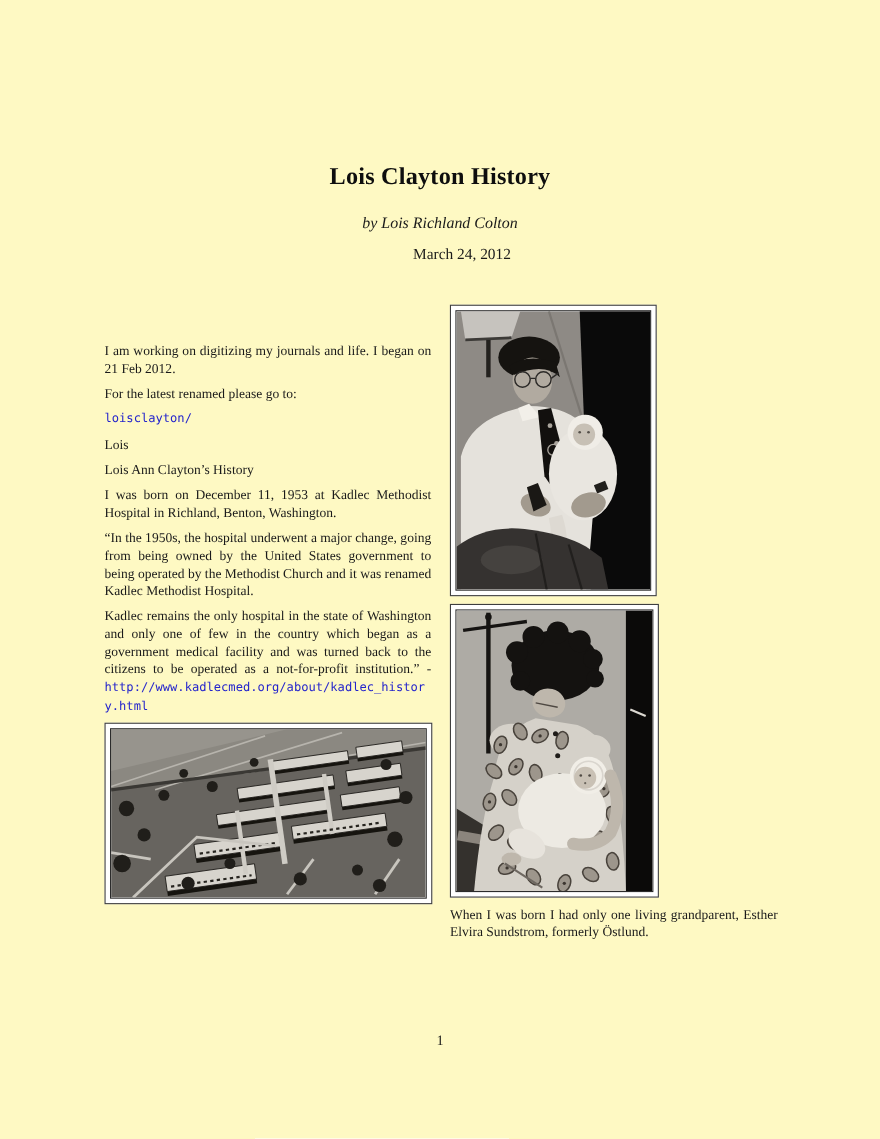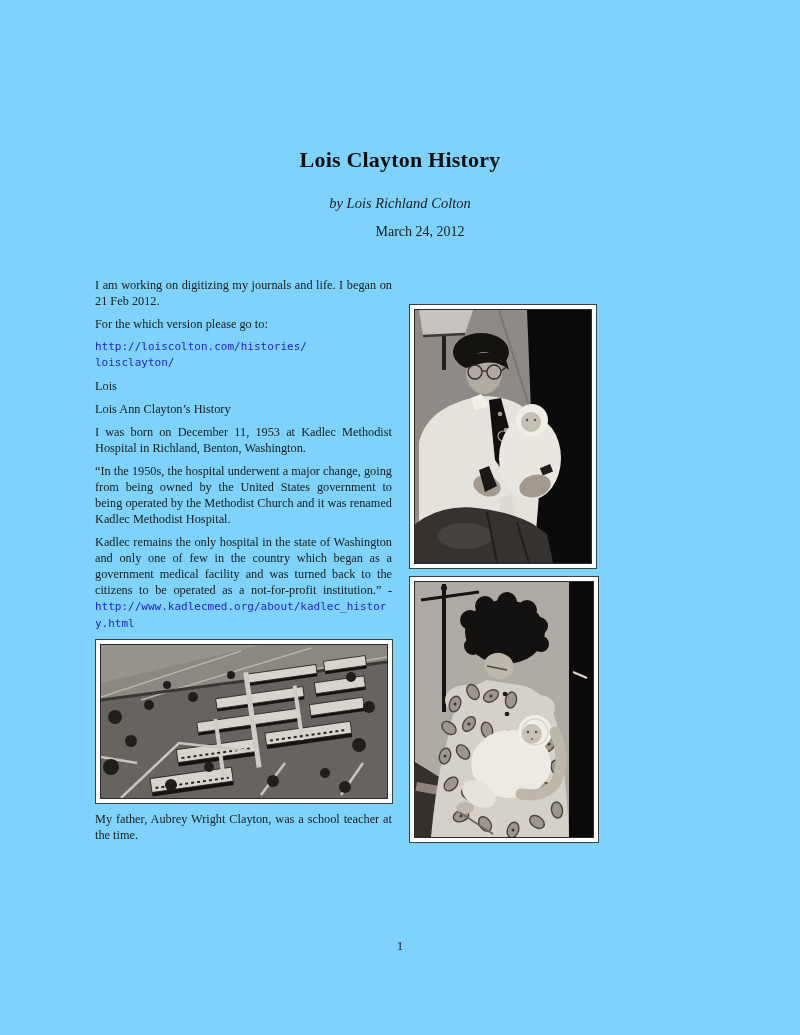--- a/index.html
+++ b/index.html
@@ -1,22 +1,22 @@
 <!DOCTYPE html>
 <html><head>
 <meta charset="utf-8">
 <style>
   html,body{margin:0;padding:0;background:#ffffff;}
-  .page{position:relative;width:800px;height:1035px;background:#7dd3fc;overflow:hidden;
+  .page{position:relative;width:800px;height:1035px;background:#fef9c3;overflow:hidden;
         font-family:"Liberation Serif","DejaVu Serif",serif;color:#1a1a1a;}
   .center-line{position:absolute;left:0;width:800px;text-align:center;}
   .title{top:147px;font-size:22px;font-weight:700;color:#0e0e0e;letter-spacing:.2px;}
   .byline{top:195px;font-size:14.5px;font-style:italic;}
   .dateline{top:224px;font-size:14px;padding-left:20px;}
-  .columns{position:absolute;left:95px;top:277px;width:612px;display:flex;gap:17px;align-items:flex-end;}
+  .columns{position:absolute;left:95px;top:277px;width:612px;display:flex;gap:17px;align-items:center;}
   .col-left{width:297px;}
   .col-right{width:298px;}
   .p{margin:0 0 7px 0;text-align:justify;font-size:12.3px;line-height:16px;}
   .linkblock{margin:7px 0 7px 0;}
   .link{color:#2424cc;font-family:"DejaVu Sans Mono","Liberation Mono",monospace;
         font-size:11px;text-decoration:none;overflow-wrap:anywhere;}
   .linkblock .link-line{line-height:16px;}
   .photo-frame{display:block;border:1px solid #3f3f3f;background:#fff;padding:4px;margin:0 0 7px 0;}
   .photo{display:block;border:1px solid #2b2b2b;line-height:0;}
   .photo svg{display:block;}
@@ -28,24 +28,23 @@
 <div class="page">
 
   <div class="center-line title">Lois Clayton History</div>
   <div class="center-line byline">by Lois Richland Colton</div>
   <div class="center-line dateline">March 24, 2012</div>
 
   <div class="columns">
 
     <div class="col-left">
       <p class="p">I am working on digitizing my journals and life. I began on 21 Feb 2012.</p>
-      <p class="p">For the which version please go to:</p>
+      <p class="p">For the latest renamed please go to:</p>
       <div class="linkblock">
         <a class="link" href="#">
-          <div class="link-line">http://loiscolton.com/histories/</div>
           <div class="link-line">loisclayton/</div>
         </a>
       </div>
       <p class="p">Lois</p>
       <p class="p">Lois Ann Clayton’s History</p>
       <p class="p">I was born on December 11, 1953 at Kadlec Methodist Hospital in Richland, Benton, Washington.</p>
       <p class="p">“In the 1950s, the hospital underwent a major change, going from being owned by the United States government to being operated by the Methodist Church and it was renamed Kadlec Methodist Hospital.</p>
       <p class="p"><span>Kadlec remains the only hospital in the state of Washington and only one of few in the country which began as a government medical facility and was turned back to the citizens to be operated as a not-for-profit institution.” - </span><a class="link" href="#">http://www.kadlecmed.org/about/kadlec_history.html</a></p>
 
       <div class="photo-frame" style="width:288px">
@@ -109,21 +108,20 @@
               <circle cx="258" cy="100" r="7"></circle>
                 <circle cx="70" cy="140" r="6"></circle>
                 <circle cx="108" cy="122" r="5"></circle>
               <circle cx="172" cy="136" r="6"></circle>
                 <circle cx="224" cy="128" r="5"></circle>
                 <circle cx="244" cy="142" r="6"></circle>
             </g>
           </svg>
         </div>
       </div>
-      <p class="p">My father, Aubrey Wright Clayton, was a school teacher at the time.</p>
     </div>
 
     <div class="col-right">
 
       <div class="photo-frame" style="width:178px">
         <div class="photo">
           <svg width="176" height="253" viewBox="0 0 176 253" xmlns="http://www.w3.org/2000/svg">
             <rect width="176" height="253" fill="#8e8a85"></rect>
             <polygon points="112,0 176,0 176,253 122,253" fill="#0a0a0a"></polygon>
             <line x1="84" y1="0" x2="114" y2="96" stroke="#7b7772" stroke-width="2"></line>
@@ -234,17 +232,18 @@
             <circle cx="117" cy="152" r="10" fill="#c9c1b5"></circle>
             <circle cx="113" cy="150" r="1.2" fill="#504a44"></circle>
               <circle cx="121" cy="150" r="1.2" fill="#504a44"></circle>
             <circle cx="117" cy="157" r="1" fill="#6a645c"></circle>
             <path d="M140,150 Q152,178 140,202 Q128,216 106,212" stroke="#beb7ac" stroke-width="11" fill="none" stroke-linecap="round"></path>
             <ellipse cx="50" cy="226" rx="9" ry="6" fill="#beb7ac"></ellipse>
             <line x1="44" y1="230" x2="78" y2="252" stroke="#6e6861" stroke-width="2"></line>
           </svg>
         </div>
       </div>
+      <p class="p">When I was born I had only one living grandparent, Esther Elvira Sundstrom, formerly Östlund.</p>
     </div>
   </div>
 
   <div class="center-line pagenum">1</div>
 </div>
 
 </body></html>

